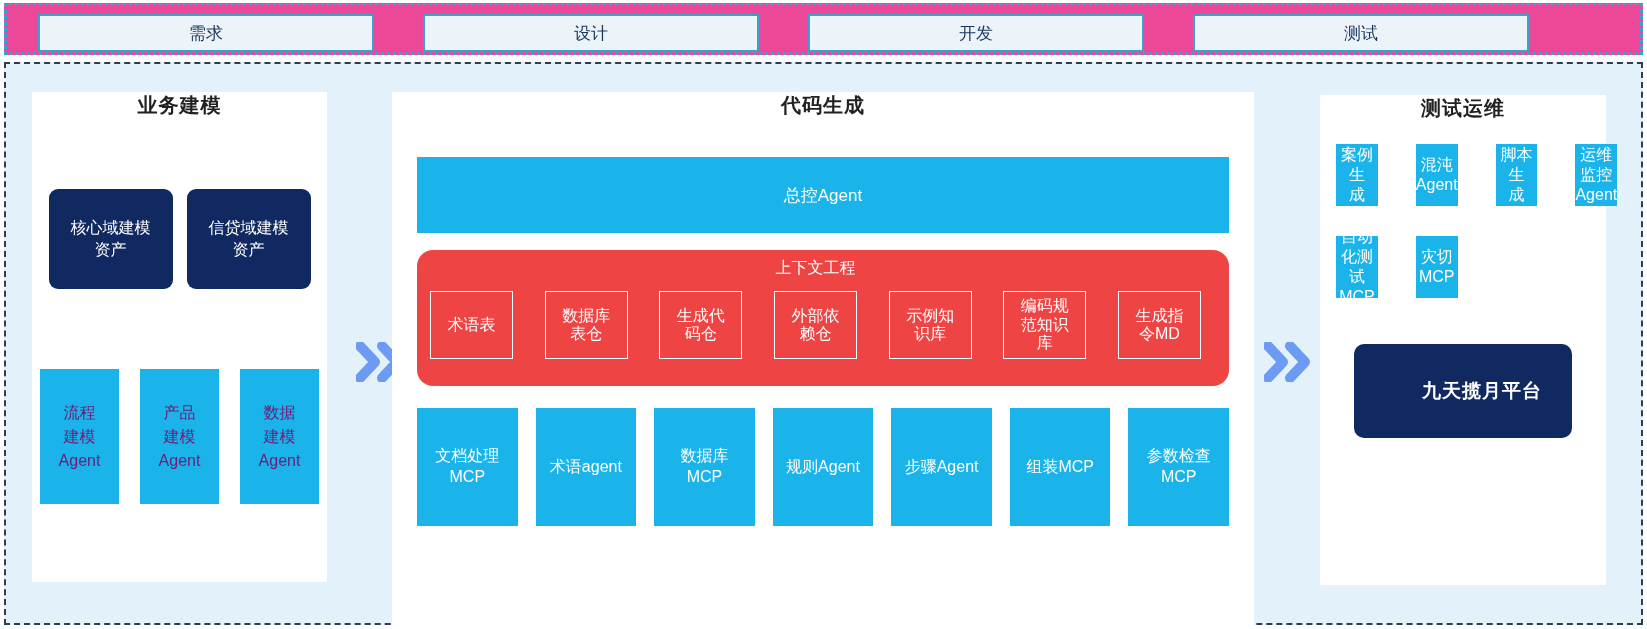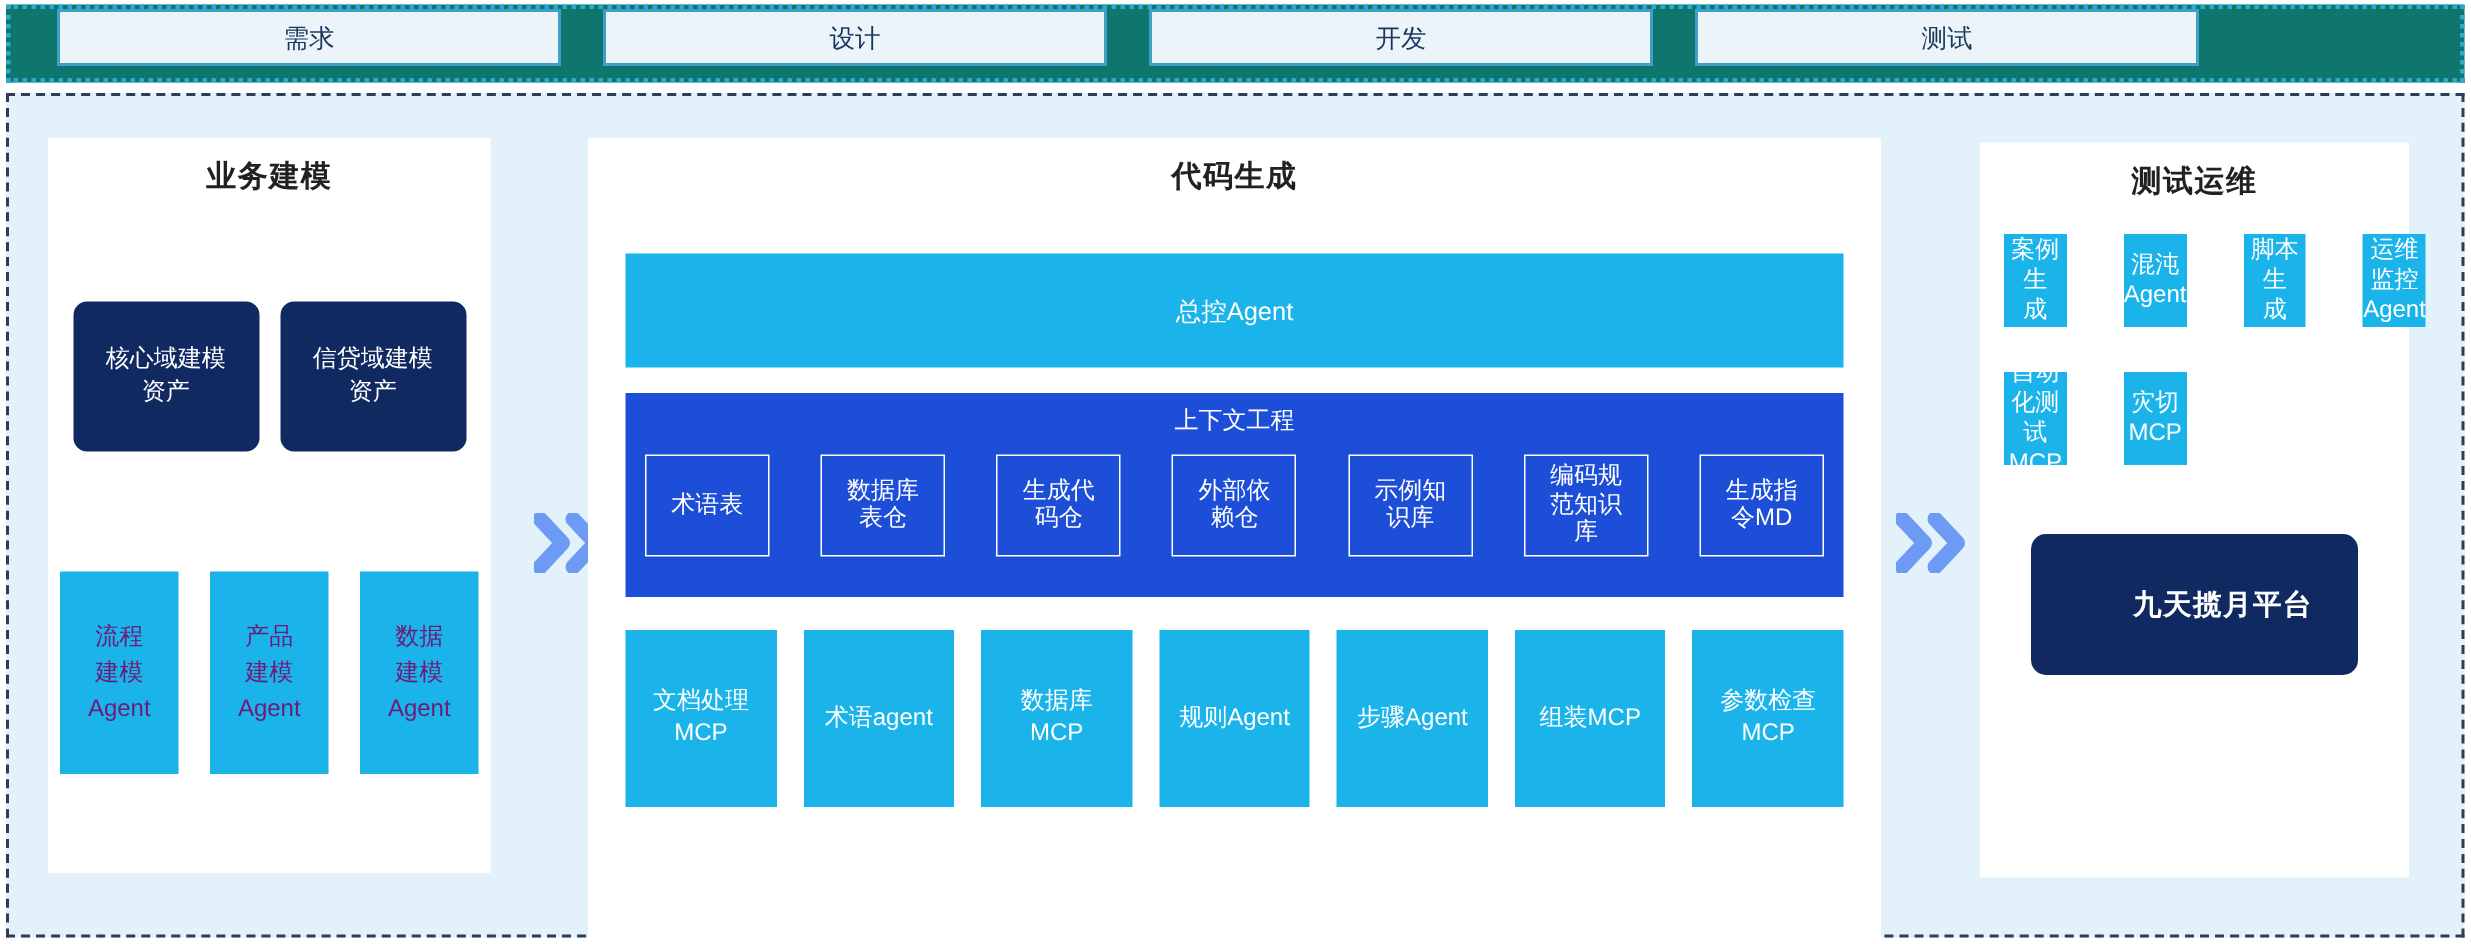--- a/index.html
+++ b/index.html
@@ -7,43 +7,43 @@
     font-family: "Liberation Sans", "DejaVu Sans", sans-serif;
     background: #ffffff;
     width: 1647px; height: 629px;
     overflow: hidden;
   }
   .canvas { position: relative; width: 1647px; height: 629px; background: #ffffff; }
 
   
   .phase-bar {
     position: absolute; left: 4px; top: 3px; width: 1639px; height: 52px;
-    background: #0f766e;
+    background: #ec4899;
     border: 3px dotted #29a9d4;
-    display: flex; align-items: flex-start;
-    padding-left: 31px; gap: 28px;
+    display: flex; align-items: flex-end;
+    padding-left: 31px; gap: 49px;
   }
   .phase-box {
     width: 336px; height: 38px;
     background: #edf4f9;
     border: 2px solid #3e9fc9;
     display: flex; align-items: center; justify-content: center;
     font-size: 17px; color: #17365d;
   }
 
   
   .main-area {
     position: absolute; left: 4px; top: 62px; width: 1639px; height: 563px;
     background: #e3f1fb;
     border: 2px dashed #2e3d53;
   }
   .panel { position: absolute; background: #ffffff; }
   .panel-title {
     text-align: center; font-size: 20px; font-weight: bold; color: #212121;
-    margin-top: 12px; letter-spacing: 1px;
+    margin-top: 0; letter-spacing: 1px;
   }
 
   
   .panel-left { left: 26px; top: 28px; width: 295px; height: 490px; }
   .assets-row { display: flex; justify-content: center; gap: 14px; margin-top: 70px; }
   .asset-box {
     width: 124px; height: 100px; border-radius: 9px;
     background: #112961; color: #ffffff;
     display: flex; align-items: center; justify-content: center;
     text-align: center; font-size: 16px; line-height: 1.35; white-space: pre-line;
@@ -58,22 +58,23 @@
 
   
   .panel-mid { left: 386px; top: 28px; width: 862px; height: 602px; padding: 0 25px; }
   .master-bar {
     margin-top: 38px; height: 76px;
     background: #1ab4eb; color: #ffffff;
     display: flex; align-items: center; justify-content: center; font-size: 17px;
   }
   .context-box {
     margin-top: 17px; height: 136px;
-    background: #1d4ed8; color: #ffffff;
-    padding: 6px 13px 0 13px;
+    background: #ef4444; color: #ffffff;
+    padding: 6px 28px 0 13px;
+    border-radius: 16px;
   }
   .context-title { text-align: center; font-size: 16px; margin-top: 2px; }
   .context-items { display: flex; justify-content: space-between; margin-top: 12px; }
   .context-item {
     width: 83px; height: 68px;
     border: 1px solid #ffffff;
     display: flex; align-items: center; justify-content: center;
     text-align: center; font-size: 16px; line-height: 1.15; white-space: pre-line;
     color: #ffffff;
   }

